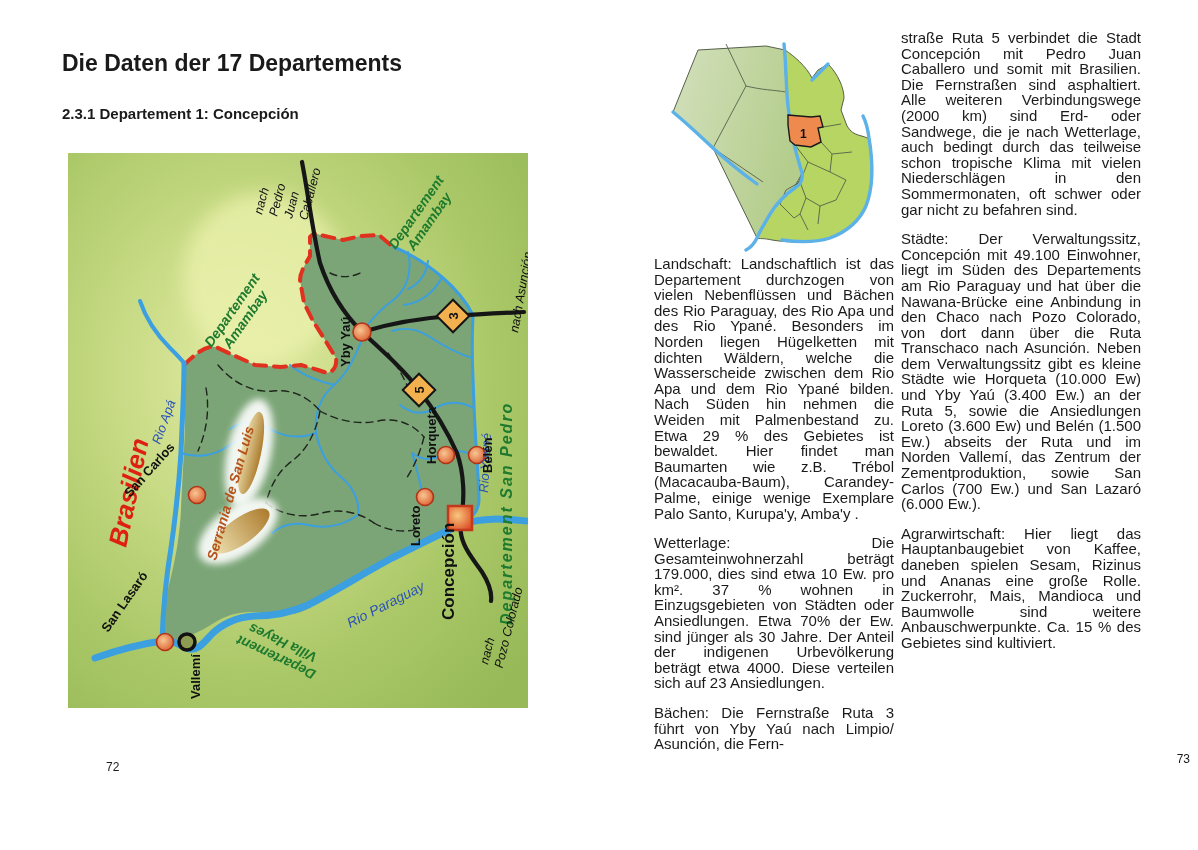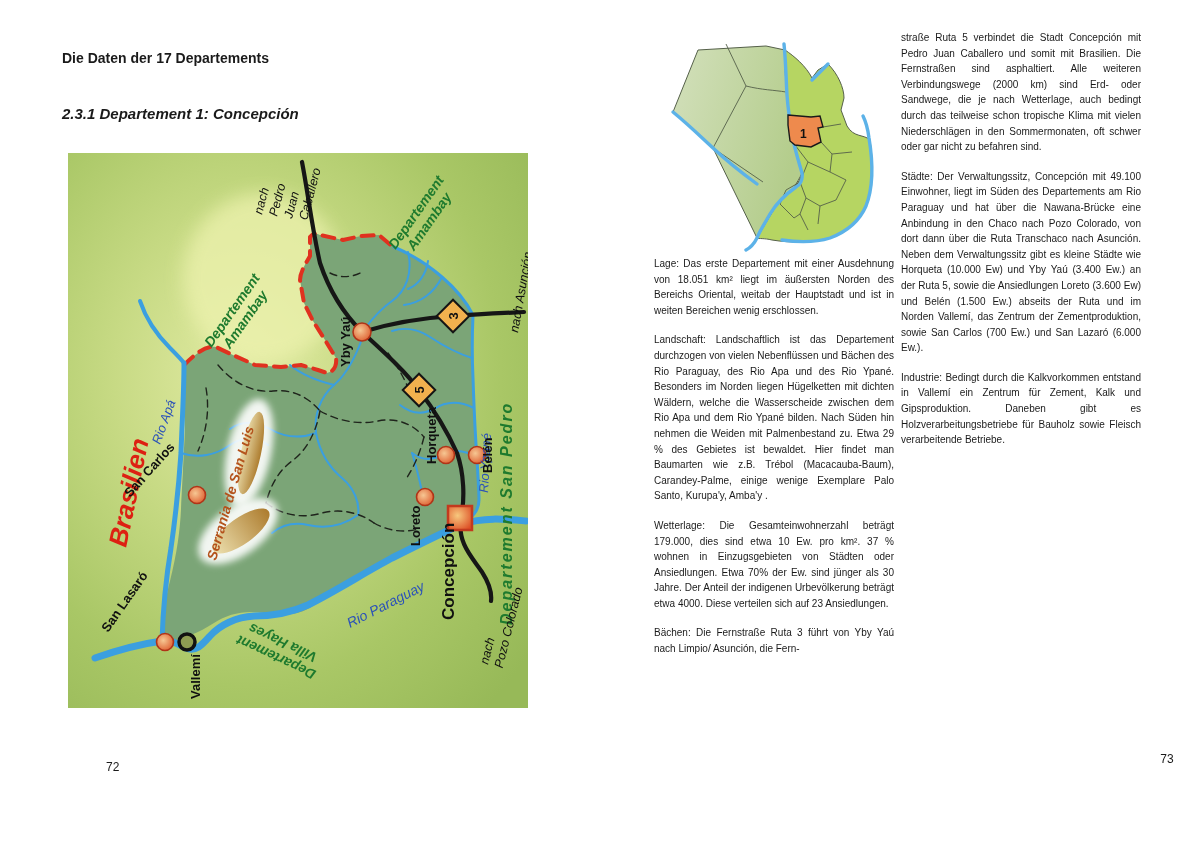--- a/index.html
+++ b/index.html
@@ -1,28 +1,28 @@
 <!DOCTYPE html>
 <html><head>
 <meta charset="utf-8">
 <style>
   html,body{margin:0;padding:0;background:#ffffff;}
   body{width:1198px;height:850px;position:relative;font-family:"Liberation Sans",sans-serif;color:#1a1a1a;overflow:hidden;}
   .abs{position:absolute;}
-  .title{left:62px;top:50px;font-size:14px;font-weight:bold;margin:0;}
-  .subtitle{left:62px;top:105px;font-size:15px;font-weight:bold;margin:0;font-style:italic;}
+  .title{left:62px;top:50px;font-size:23px;font-weight:bold;margin:0;}
+  .subtitle{left:62px;top:105px;font-size:15px;font-weight:bold;margin:0;}
   .pagenum{font-size:12px;margin-left:44px;}
   #pn-left{left:62px;top:760px;}
-  #pn-right{left:1100px;top:752px;width:46px;text-align:center;}
+  #pn-right{left:1100px;top:752px;width:46px;text-align:right;}
   #main-map{left:68px;top:153px;}
   #inset-map{left:660px;top:34px;}
   .col{width:240px;}
   #col1{left:654px;top:256px;}
   #col2{left:901px;top:30px;}
-  .col p{font-size:10px;line-height:15.6px;text-align:justify;margin:0 0 14px 0;}
+  .col p{font-size:15px;line-height:15.6px;text-align:justify;margin:0 0 14px 0;}
   .col p b{font-weight:normal;}
   
   svg text{font-family:"Liberation Sans",sans-serif;}
   .dept{fill:#7ba577;}
   .trib{stroke:#3b9fe0;stroke-width:2;fill:none;stroke-linecap:round;}
   .riv{stroke:#3b9fe0;fill:none;stroke-linecap:round;stroke-linejoin:round;}
   .trail{stroke:#1f241c;stroke-width:1.4;stroke-dasharray:7 5;fill:none;stroke-linecap:round;}
   .border-red{stroke:#e0311f;stroke-width:4;stroke-dasharray:12 8;fill:none;stroke-linejoin:round;stroke-linecap:round;}
   .road{stroke:#161616;stroke-width:4.2;fill:none;stroke-linecap:round;stroke-linejoin:round;}
   .town{fill:url(#gTown);stroke:#b03418;stroke-width:1.6;}
@@ -247,27 +247,26 @@
       <path class="inset-riv" d="M203,82 C206,88 208,96 209,104 C213,128 213,154 206,172 C199,188 186,198 170,204 C154,209 136,208 122,206"></path>
       <path class="inset-riv" d="M13,78 C30,92 42,104 53,114 C70,130 86,142 97,150"></path>
     </g>
     <g>
       <path d="M128,81 L151,83 L160,82 L163,93 L158,94 L161,108 L151,113 L135,111 L130,107 L128,91 Z" fill="#ee8a4d" stroke="#1a1a1a" stroke-width="1.4"></path>
       <text x="140" y="104" font-size="12" font-weight="bold" fill="#111111">1</text>
     </g>
   </svg>
 
   <div id="col1" class="abs col">
-    <p><b>Lage:</b> <span>Das erste Departement mit einer Ausdehnung von 18.051 km² liegt im äußersten Norden des Bereichs Oriental, weitab der Hauptstadt und ist in weiten Bereichen wenig erschlossen.</span></p>
     <p><b>Landschaft:</b> <span>Landschaftlich ist das Departement durchzogen von vielen Nebenflüssen und Bächen des Rio Paraguay, des Rio Apa und des Rio Ypané. Besonders im Norden liegen Hügelketten mit dichten Wäldern, welche die Wasserscheide zwischen dem Rio Apa und dem Rio Ypané bilden. Nach Süden hin nehmen die Weiden mit Palmenbestand zu. Etwa 29 % des Gebietes ist bewaldet. Hier findet man Baumarten wie z.B. Trébol (Macacauba-Baum), Carandey-Palme, einige wenige Exemplare Palo Santo, Kurupa'y, Amba'y .</span></p>
     <p><b>Wetterlage:</b> <span>Die Gesamteinwohnerzahl beträgt 179.000, dies sind etwa 10 Ew. pro km². 37 % wohnen in Einzugsgebieten von Städten oder Ansiedlungen. Etwa 70% der Ew. sind jünger als 30 Jahre. Der Anteil der indigenen Urbevölkerung beträgt etwa 4000. Diese verteilen sich auf 23  Ansiedlungen.</span></p>
     <p><b>Bächen:</b> <span>Die Fernstraße Ruta 3 führt von Yby Yaú nach Limpio/ Asunción, die Fern-</span></p>
   </div>
 
   <div id="col2" class="abs col">
     <p><b></b><span>straße Ruta 5 verbindet die Stadt Concepción mit Pedro Juan Caballero und somit mit Brasilien. Die Fernstraßen sind asphaltiert. Alle weiteren Verbindungswege (2000 km) sind Erd- oder Sandwege, die je nach Wetterlage, auch bedingt durch das teilweise schon tropische Klima mit vielen Niederschlägen in den Sommermonaten, oft schwer oder gar nicht zu befahren sind.</span></p>
     <p><b>Städte:</b> <span>Der Verwaltungssitz, Concepción mit 49.100 Einwohner, liegt im Süden des Departements am Rio Paraguay und hat über die Nawana-Brücke eine Anbindung in den Chaco nach Pozo Colorado, von dort  dann über die Ruta Transchaco nach Asunción. Neben dem Verwaltungssitz gibt es  kleine Städte wie Horqueta (10.000 Ew)  und Yby Yaú (3.400 Ew.) an der Ruta 5, sowie die Ansiedlungen Loreto (3.600 Ew)  und Belén (1.500 Ew.) abseits der Ruta und im Norden Vallemí, das Zentrum der Zementproduktion, sowie San Carlos (700 Ew.) und San Lazaró (6.000 Ew.).</span></p>
-    <p><b>Industrie:</b> <span>Bedingt durch die Kalkvorkommen entstand in Vallemí ein Zentrum für Zement, Kalk und Gipsproduktion. Daneben gibt es Holzverarbeitungsbetriebe für Bauholz sowie Fleisch verarbeitende Betriebe.</span></p>
+    <p><b>Agrarwirtschaft:</b> <span>Hier liegt das Hauptanbaugebiet von Kaffee, daneben spielen Sesam, Rizinus und Ananas eine große Rolle. Zuckerrohr, Mais, Mandioca und Baumwolle sind weitere Anbauschwerpunkte. Ca. 15 % des Gebietes sind kultiviert.</span></p>
   </div>
 
   <div id="pn-right" class="abs pagenum">73</div>
 
 </div>
 
 </body></html>

